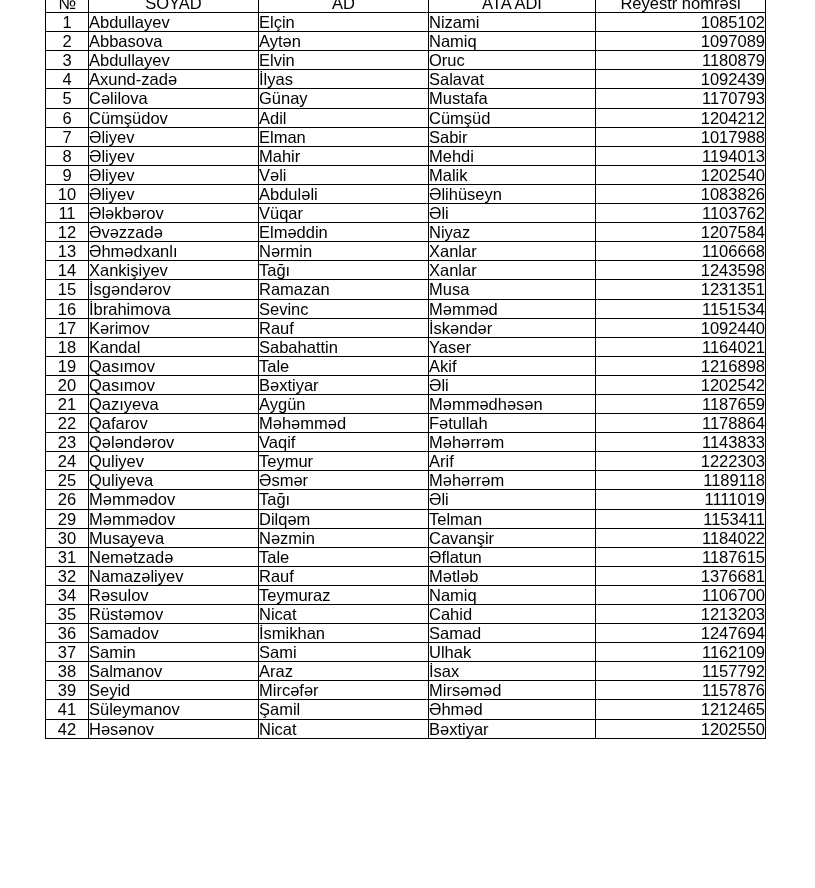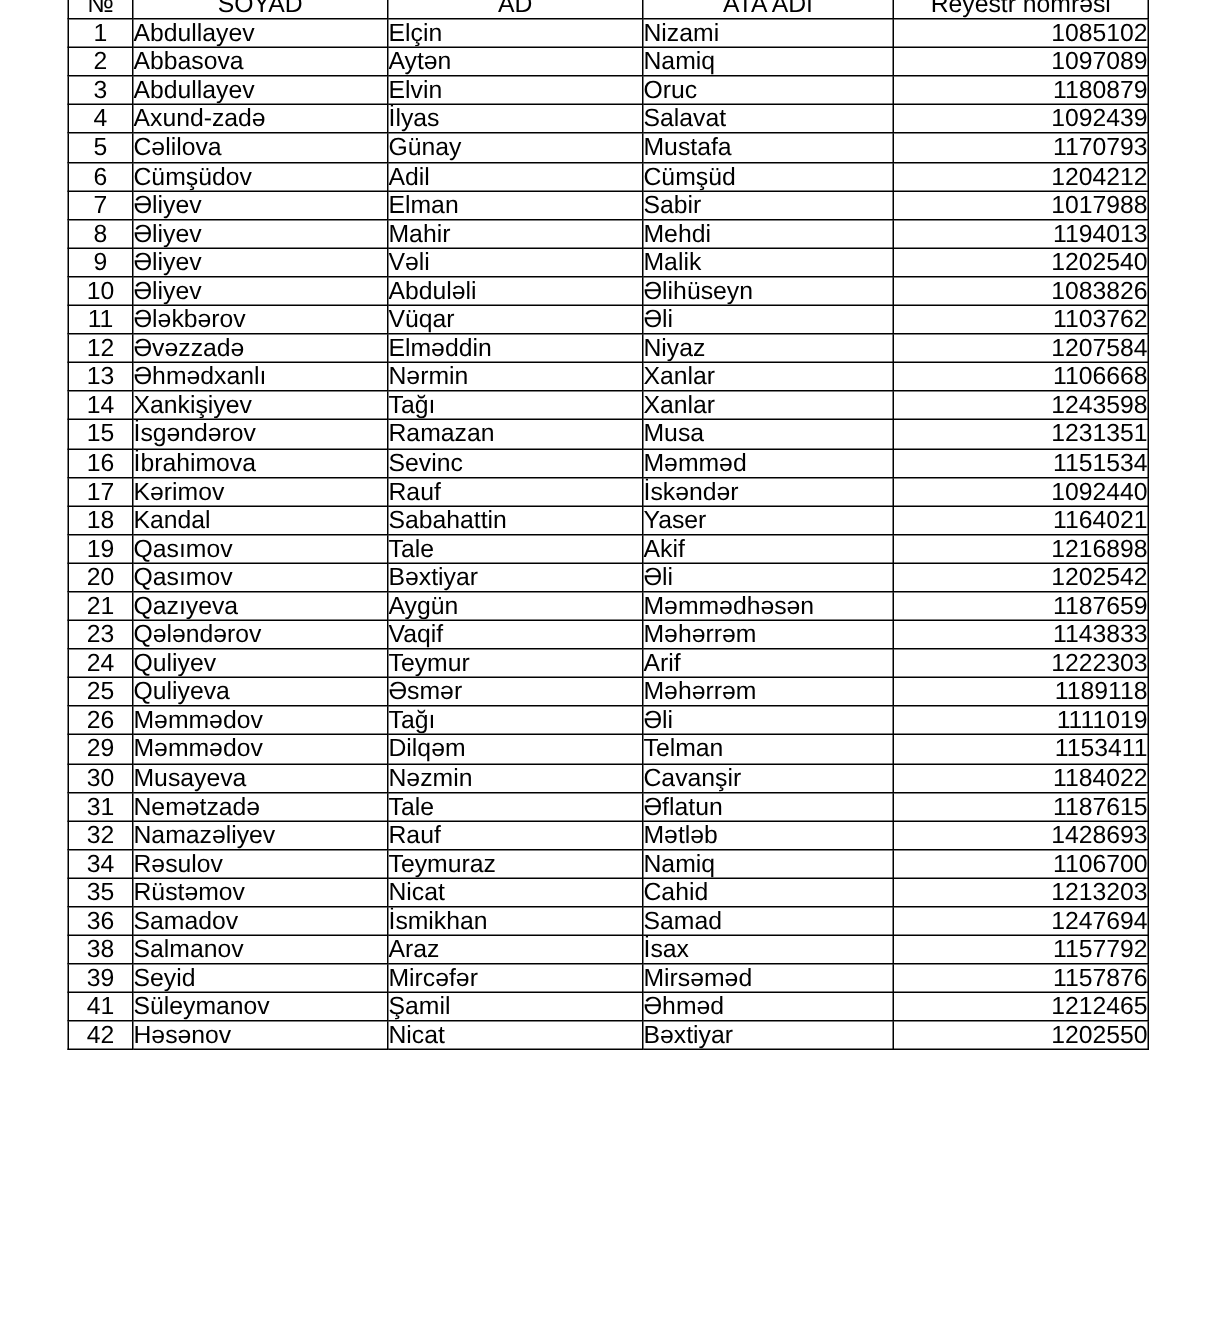--- a/index.html
+++ b/index.html
@@ -206,20 +206,27 @@
           <td class="c4">1202542</td>
         </tr>
         <tr>
           <td class="c0">21</td>
           <td class="c1">Qazıyeva</td>
           <td class="c2">Aygün</td>
           <td class="c3">Məmmədhəsən</td>
           <td class="c4">1187659</td>
         </tr>
         <tr>
+          <td class="c0">22</td>
+          <td class="c1">Qafarov</td>
+          <td class="c2">Məhəmməd</td>
+          <td class="c3">Fətullah</td>
+          <td class="c4">1178864</td>
+        </tr>
+        <tr>
           <td class="c0">23</td>
           <td class="c1">Qələndərov</td>
           <td class="c2">Vaqif</td>
           <td class="c3">Məhərrəm</td>
           <td class="c4">1143833</td>
         </tr>
         <tr>
           <td class="c0">24</td>
           <td class="c1">Quliyev</td>
           <td class="c2">Teymur</td>
@@ -259,21 +266,21 @@
           <td class="c1">Nemətzadə</td>
           <td class="c2">Tale</td>
           <td class="c3">Əflatun</td>
           <td class="c4">1187615</td>
         </tr>
         <tr>
           <td class="c0">32</td>
           <td class="c1">Namazəliyev</td>
           <td class="c2">Rauf</td>
           <td class="c3">Mətləb</td>
-          <td class="c4">1428693</td>
+          <td class="c4">1376681</td>
         </tr>
         <tr>
           <td class="c0">34</td>
           <td class="c1">Rəsulov</td>
           <td class="c2">Teymuraz</td>
           <td class="c3">Namiq</td>
           <td class="c4">1106700</td>
         </tr>
         <tr>
           <td class="c0">35</td>
@@ -283,20 +290,27 @@
           <td class="c4">1213203</td>
         </tr>
         <tr>
           <td class="c0">36</td>
           <td class="c1">Samadov</td>
           <td class="c2">İsmikhan</td>
           <td class="c3">Samad</td>
           <td class="c4">1247694</td>
         </tr>
         <tr>
+          <td class="c0">37</td>
+          <td class="c1">Samin</td>
+          <td class="c2">Sami</td>
+          <td class="c3">Ulhak</td>
+          <td class="c4">1162109</td>
+        </tr>
+        <tr>
           <td class="c0">38</td>
           <td class="c1">Salmanov</td>
           <td class="c2">Araz</td>
           <td class="c3">İsax</td>
           <td class="c4">1157792</td>
         </tr>
         <tr>
           <td class="c0">39</td>
           <td class="c1">Seyid</td>
           <td class="c2">Mircəfər</td>

